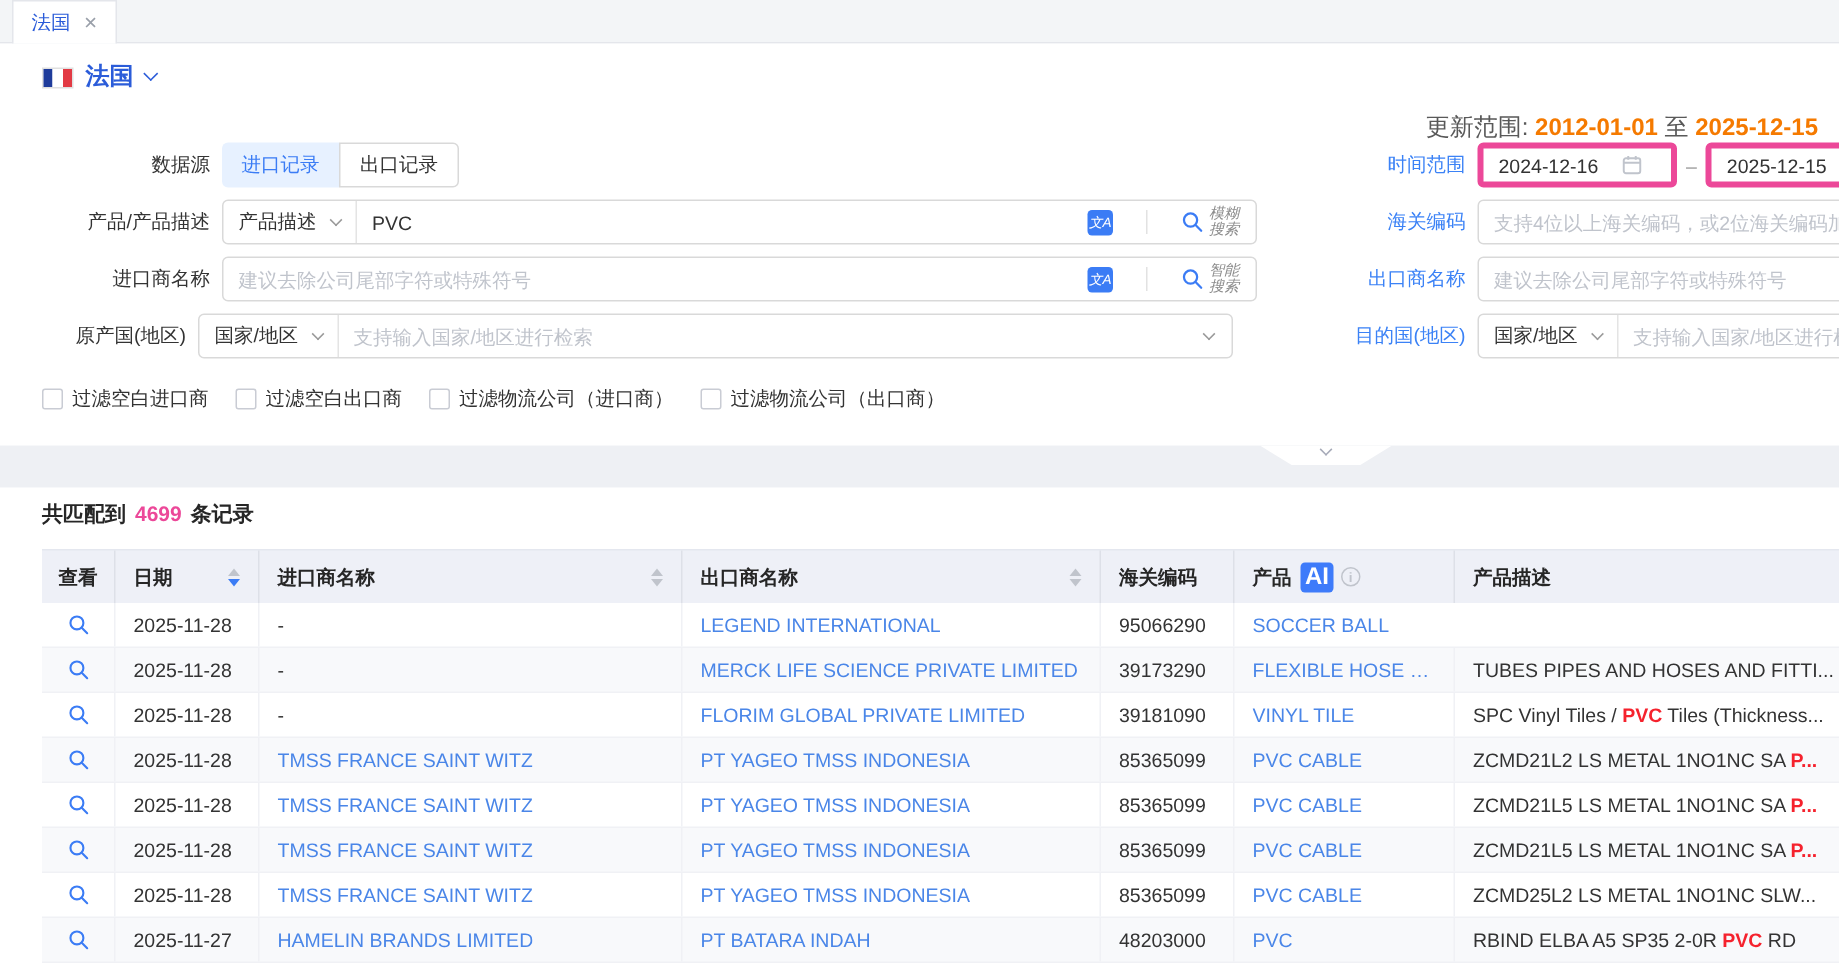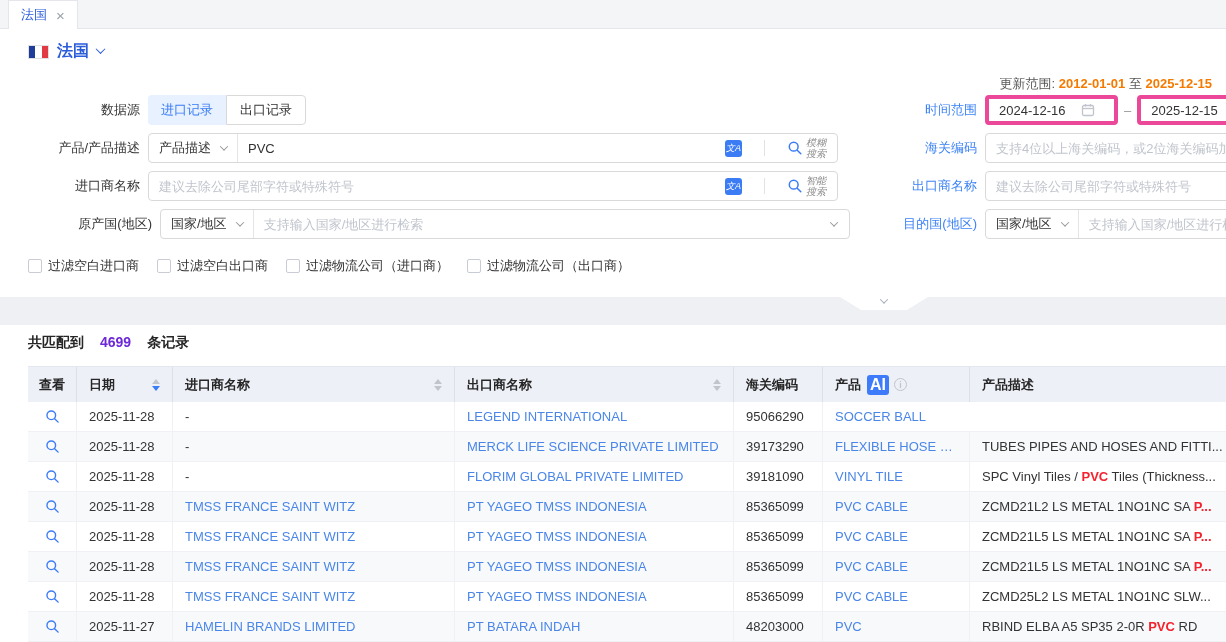--- a/index.html
+++ b/index.html
@@ -16,21 +16,21 @@
   
   .panel-top { position:absolute; top:29px; left:0; right:0; height:268px; background:#fff; }
   .country-row { position:absolute; top:12px; left:28px; display:flex; align-items:center; gap:8px; }
   .flag { width:21px; height:14px; display:inline-flex; border:1px solid #e0e0e0; }
   .flag i { flex:1; }
   .flag .fb{ background:#1f3c9b;} .flag .fw{ background:#fff;} .flag .fr{ background:#e23a44;}
   .country-name { font-size:16px; font-weight:bold; color:#2b5cd9; }
   .caret { display:inline-block; width:7px; height:7px; border-right:1.6px solid currentColor; border-bottom:1.6px solid currentColor; transform:rotate(45deg) translate(-1px,-1px); }
   .country-caret { color:#2b5cd9; margin-top:-3px; }
 
-  .update-range { position:absolute; top:46px; right:14px; font-size:13px; color:#595959; }
+  .update-range { position:absolute; top:46px; right:14px; font-size:16px; color:#595959; }
   .update-range b { color:#f57a00; font-weight:bold; }
 
   .frow { position:absolute; display:flex; align-items:center; }
   .flabel { width:120px; text-align:right; font-size:13px; color:#333; padding-right:8px; flex:none; }
   .flabel-r { width:100px; text-align:right; font-size:13px; color:#3b82f6; padding-right:8px; flex:none; }
 
   
   .seg { display:flex; }
   .seg-btn { min-width:72px; height:30px; padding:0 13px; font-size:13px; display:flex; align-items:center; justify-content:center; cursor:pointer; }
   .seg-on  { background:#e7f1ff; color:#3b7cf5; border-radius:4px 0 0 4px; }
@@ -66,21 +66,21 @@
   .cb-box { width:14px; height:14px; border:1px solid #c9ccd4; border-radius:2px; background:#fff; flex:none; }
 
   
   .notch { position:absolute; left:840px; bottom:-13px; width:88px; height:13px; background:#fff;
            clip-path:polygon(0 0,100% 0,76% 100%,24% 100%); display:flex; align-items:flex-start; justify-content:center; cursor:pointer; }
   .notch .caret { color:#a6aab8; width:6px; height:6px; margin-top:1px; }
 
   
   .panel-results { position:absolute; top:325px; left:0; right:0; bottom:0; background:#fff; }
   .result-title { position:absolute; top:9px; left:28px; font-size:14px; font-weight:bold; color:#262626; }
-  .result-title .cnt { color:#6d28d9; margin:0 16px; }
+  .result-title .cnt { color:#ec4899; margin:0 6px; }
 
   .tbl { position:absolute; top:41px; left:28px; right:0; bottom:0; font-size:13px; overflow:hidden; }
   .thead { display:flex; height:36px; background:#eef0f7; border-top:1px solid #e4e7ef; }
   .th { display:flex; align-items:center; padding:0 12px; font-weight:bold; color:#262626; border-right:1px solid #dde0e8; }
   .th:last-child { border-right:none; }
   .tr { display:flex; height:30px; background:#fff; border-bottom:1px solid #f0f1f5; }
   .tr.alt { background:#f8f9fb; }
   .td { display:flex; align-items:center; padding:0 12px; color:#333; border-right:1px solid #f0f1f5; overflow:hidden; white-space:nowrap; }
   .td:last-child { border-right:none; }
 
@@ -206,21 +206,21 @@
         </div>
       </div>
     </div>
     <div class="frow" style="top:142px; left:885px;">
       <div class="flabel-r">出口商名称</div>
       <div class="plain-input" style="width:260px;">
         <input placeholder="建议去除公司尾部字符或特殊符号" style="">
       </div>
     </div>
 
-    <div class="frow" style="top:180px; left:40px;">
+    <div class="frow" style="top:180px; left:12px;">
       <div class="flabel">原产国(地区)</div>
       <div class="ctrl" style="width:690px;">
         <div class="ctrl-select">
           <span>国家/地区</span>
           <span class="caret"></span>
         </div>
         <input placeholder="支持输入国家/地区进行检索" style="">
         <span class="caret end-caret"></span>
       </div>
     </div>

